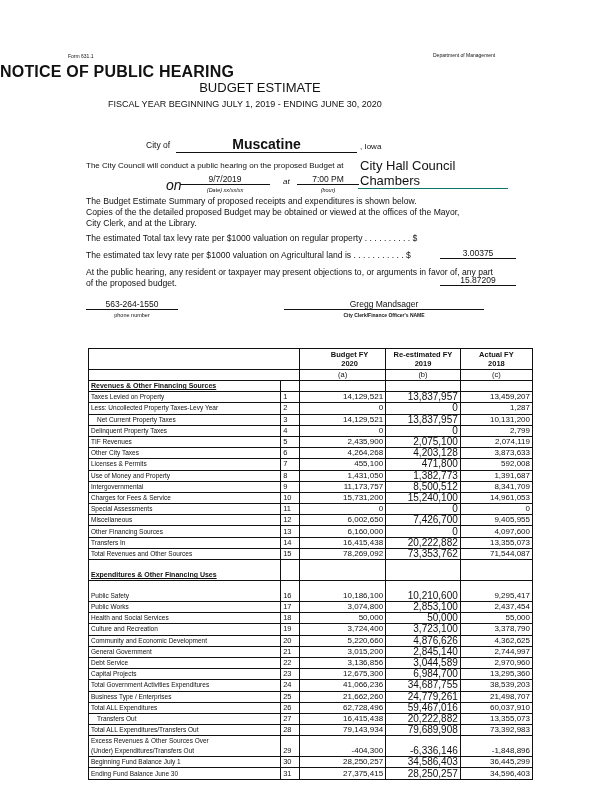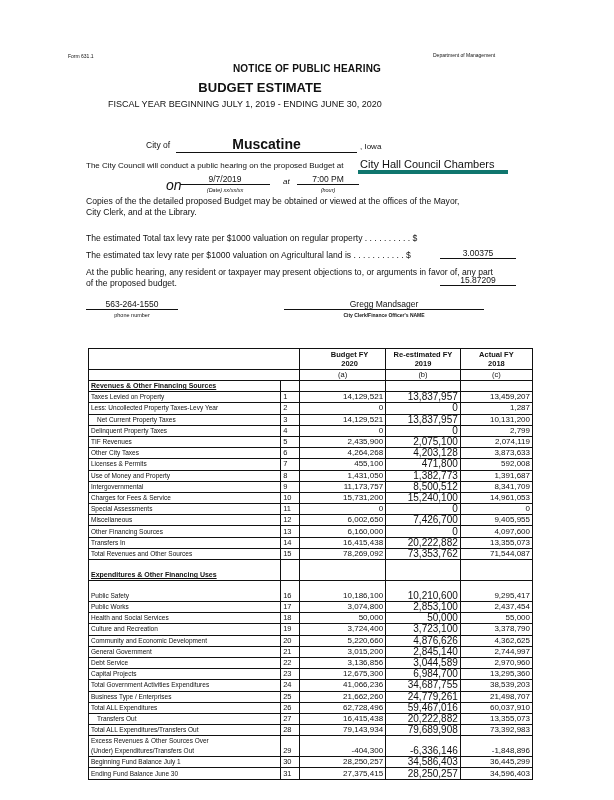--- a/index.html
+++ b/index.html
@@ -1,32 +1,32 @@
 <!DOCTYPE html>
 <html><head>
 <meta charset="utf-8">
 <style>
   html, body { margin: 0; padding: 0; background: #ffffff; }
   body { width: 614px; height: 800px; position: relative; overflow: hidden;
          font-family: "Liberation Sans", sans-serif; color: #111; }
   .abs { position: absolute; }
   .form-no { left: 68px; top: 53px; font-size: 5px; }
   .dept { left: 433px; top: 52px; font-size: 5px; }
-  .title1 { left: 0; width: 614px; top: 63px; text-align: center; font-size: 10px; font-weight: bold; letter-spacing: 0.2px; }
-  .title2 { left: 0; width: 520px; top: 80px; text-align: center; font-size: 13px; font-weight: bold; }
+  .title1 { left: 0; width: 614px; top: 63px; text-align: left; font-size: 16px; font-weight: bold; letter-spacing: 0.2px; }
+  .title2 { left: 0; width: 520px; top: 80px; text-align: center; font-size: 13px; font-weight: normal; }
   .title3 { left: 0; width: 490px; top: 99px; text-align: center; font-size: 9px; }
 
   .city-row { top: 140px; left: 146px; font-size: 8.5px; }
   .city-line { position: absolute; top: 152px; left: 176px; width: 181px; border-bottom: 1px solid #111; }
   .city-name { position: absolute; top: 136px; left: 176px; width: 181px; text-align: center; font-size: 14px; font-weight: bold; }
   .city-suffix { position: absolute; top: 142px; left: 360px; font-size: 8px; }
 
   .p { font-size: 8px; line-height: 11px; }
   .hearing { top: 160px; left: 86px; }
-  .loc-val { top: 158px; left: 358px; width: 148px; border-bottom: 4px solid #0f766e; font-size: 11px; padding-left: 2px; }
+  .loc-val { top: 158px; left: 358px; width: 148px; border-bottom: 1px solid #0f766e; font-size: 13px; padding-left: 2px; }
   .on-lbl { top: 177px; left: 166px; font-size: 14px; font-style: italic; }
   .date-val { top: 174px; left: 180px; width: 90px; border-bottom: 1px solid #111; font-size: 8.5px; text-align: center; }
   .at-lbl { top: 177px; left: 283px; font-size: 8px; font-style: italic; }
   .time-val { top: 174px; left: 297px; width: 62px; border-bottom: 1px solid #111; font-size: 8.5px; text-align: center; }
   .date-cap { top: 187px; left: 180px; width: 90px; text-align: center; font-size: 5.5px; font-style: italic; }
   .time-cap { top: 187px; left: 297px; width: 62px; text-align: center; font-size: 5.5px; font-style: italic; }
 
   .summary { top: 196px; left: 86px; width: 460px; font-size: 8.6px; line-height: 11px; }
   .rate-row { left: 86px; font-size: 8.6px; }
   .rate1 { top: 233px; }
@@ -71,20 +71,21 @@
 <div class="abs p hearing">The City Council will conduct a public hearing on the proposed Budget at</div>
 <div class="abs loc-val">City Hall Council Chambers</div>
 <div class="abs on-lbl">on</div>
 <div class="abs date-val">9/7/2019</div>
 <div class="abs at-lbl">at</div>
 <div class="abs time-val">7:00 PM</div>
 <div class="abs date-cap">(Date) xx/xx/xx</div>
 <div class="abs time-cap">(hour)</div>
 
 <div class="abs summary">
+  <div>The Budget Estimate Summary of proposed receipts and expenditures is shown below.</div>
   <div>Copies of the the detailed proposed Budget may be obtained or viewed at the offices of the Mayor,</div>
   <div>City Clerk, and at the Library.</div>
 </div>
 
 <div class="abs rate-row rate1">The estimated Total tax levy rate per $1000 valuation on regular property . . . . . . . . . . $</div>
 <div class="rate-val rv1">15.87209</div>
 <div class="abs rate-row rate2">The estimated tax levy rate per $1000 valuation on Agricultural land is . . . . . . . . . . . $</div>
 <div class="rate-val rv2">3.00375</div>
 
 <div class="abs objection">

